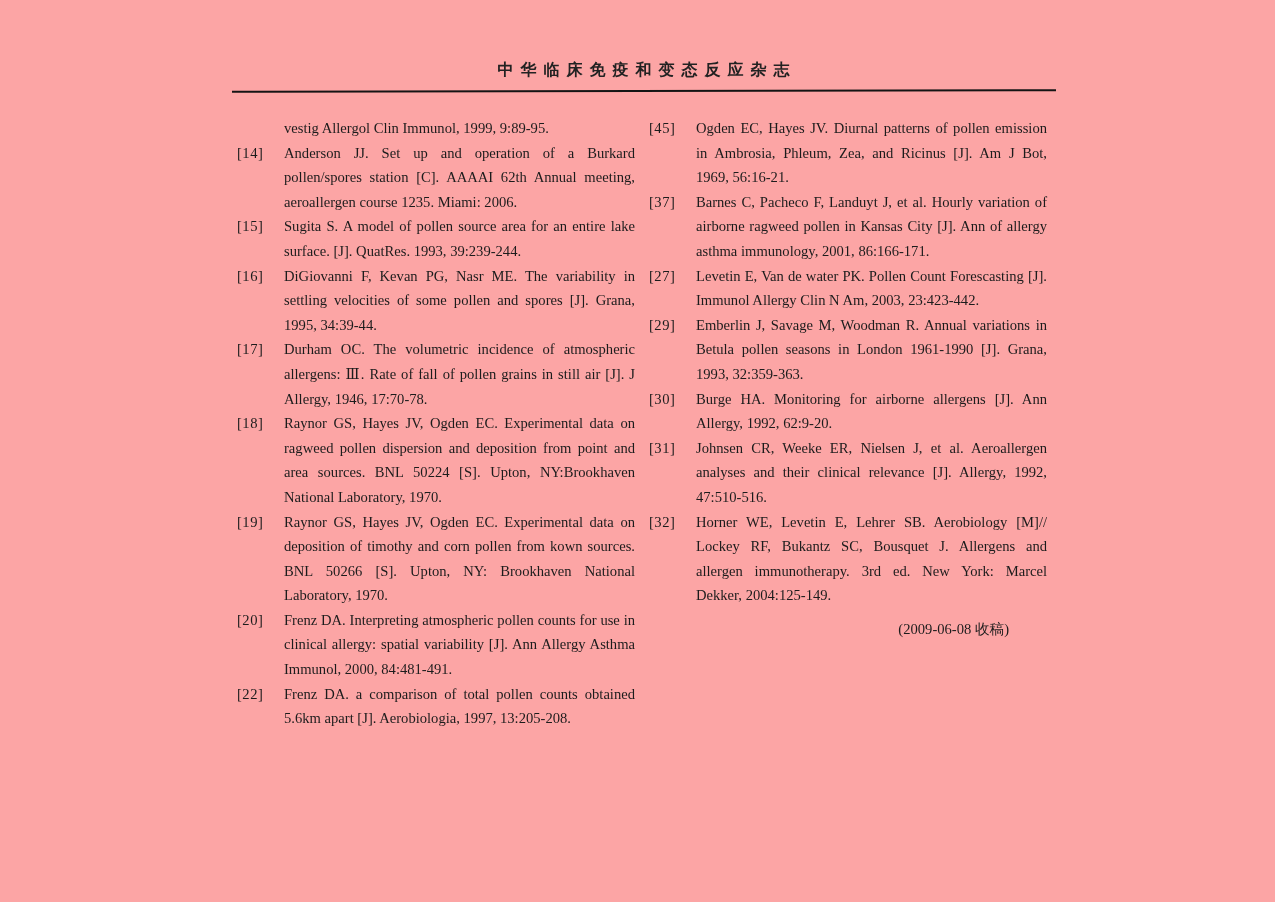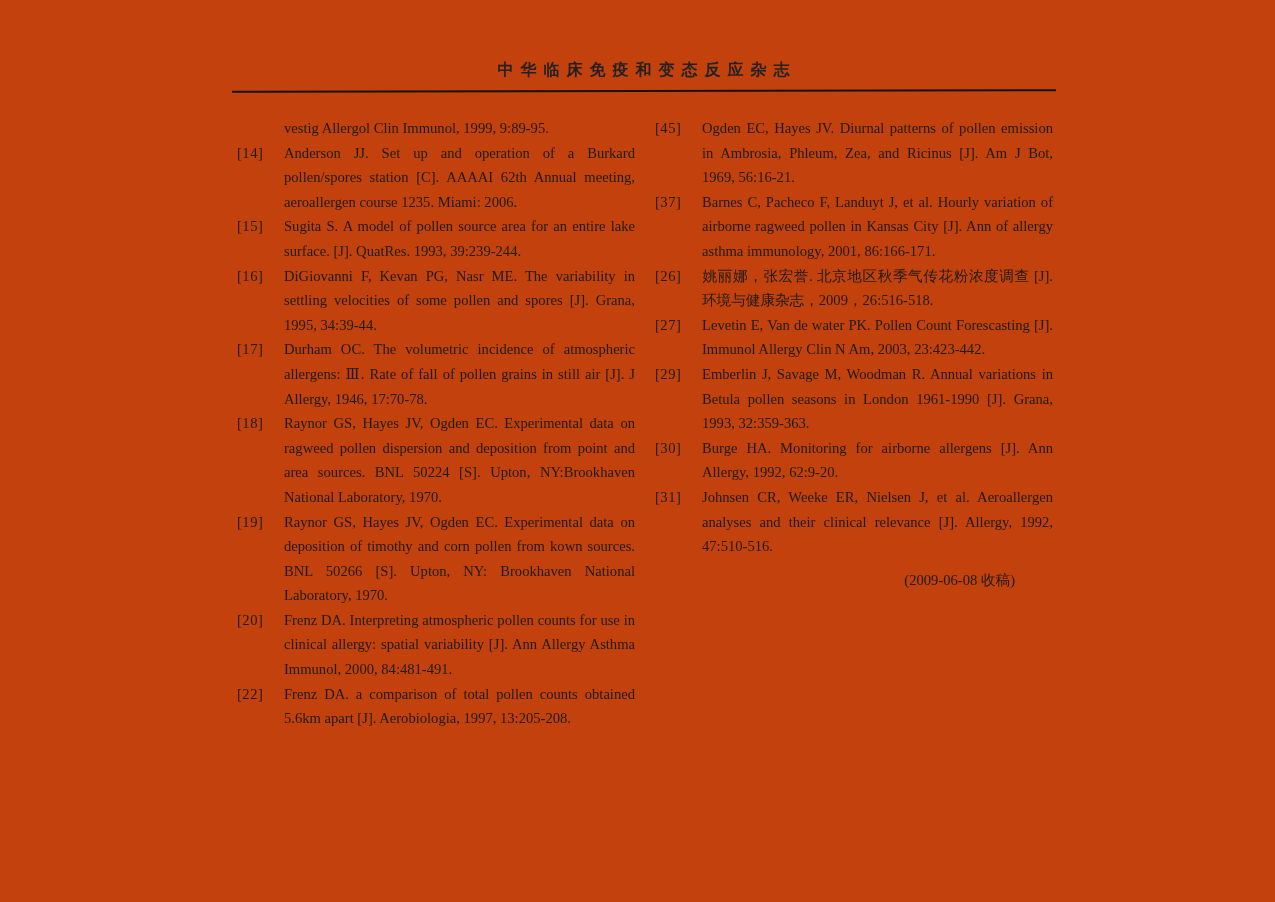--- a/index.html
+++ b/index.html
@@ -4,21 +4,21 @@
 <style>
   html, body {
     margin: 0;
     padding: 0;
     background: #ffffff;
   }
   .page {
     position: relative;
     width: 1275px;
     height: 902px;
-    background: #c2410c;
+    background: #fca5a5;
     font-family: "Liberation Serif", "DejaVu Serif", serif;
     color: #1c1c1c;
     overflow: hidden;
   }
   .journal-header {
     position: absolute;
     top: 60px;
     left: 237px;
     width: 820px;
     text-align: center;
@@ -35,21 +35,21 @@
     height: 2px;
     background: #141414;
     transform: rotate(-0.12deg);
   }
   .columns {
     position: absolute;
     top: 116px;
     left: 237px;
     width: 822px;
     display: flex;
-    gap: 20px;
+    gap: 14px;
   }
   .col {
     width: 398px;
     font-size: 14.6px;
     line-height: 24.6px;
   }
   .ref {
     text-align: justify;
     padding-left: 47px;
     text-indent: -47px;
@@ -110,32 +110,32 @@
     </div>
 
     <div class="col">
       <p class="ref">
         <span class="ref-num">[45]</span><span class="ref-text">Ogden EC, Hayes JV. Diurnal patterns of pollen emission in Ambrosia, Phleum, Zea, and Ricinus [J]. Am J Bot, 1969, 56:16-21.</span>
       </p>
       <p class="ref">
         <span class="ref-num">[37]</span><span class="ref-text">Barnes C, Pacheco F, Landuyt J, et al. Hourly variation of airborne ragweed pollen in Kansas City [J]. Ann of allergy asthma immunology, 2001, 86:166-171.</span>
       </p>
       <p class="ref">
-        <span class="ref-num">[26]</span><span class="ref-text">姚丽娜，张宏誉. 北京地区秋季气传花粉浓度调查 [J]. 环境与健康杂志，2009，26:516-518.</span>
-      </p>
-      <p class="ref">
         <span class="ref-num">[27]</span><span class="ref-text">Levetin E, Van de water PK. Pollen Count Forescasting [J]. Immunol Allergy Clin N Am, 2003, 23:423-442.</span>
       </p>
       <p class="ref">
         <span class="ref-num">[29]</span><span class="ref-text">Emberlin J, Savage M, Woodman R. Annual variations in Betula pollen seasons in London 1961-1990 [J]. Grana, 1993, 32:359-363.</span>
       </p>
       <p class="ref">
         <span class="ref-num">[30]</span><span class="ref-text">Burge HA. Monitoring for airborne allergens [J]. Ann Allergy, 1992, 62:9-20.</span>
       </p>
       <p class="ref">
         <span class="ref-num">[31]</span><span class="ref-text">Johnsen CR, Weeke ER, Nielsen J, et al. Aeroallergen analyses and their clinical relevance [J]. Allergy, 1992, 47:510-516.</span>
       </p>
+      <p class="ref">
+        <span class="ref-num">[32]</span><span class="ref-text">Horner WE, Levetin E, Lehrer SB. Aerobiology [M]// Lockey RF, Bukantz SC, Bousquet J. Allergens and allergen immunotherapy. 3rd ed. New York: Marcel Dekker, 2004:125-149.</span>
+      </p>
       <div class="received-note">(2009-06-08 收稿)</div>
     </div>
 
   </div>
 
 </div>
 
 </body></html>

